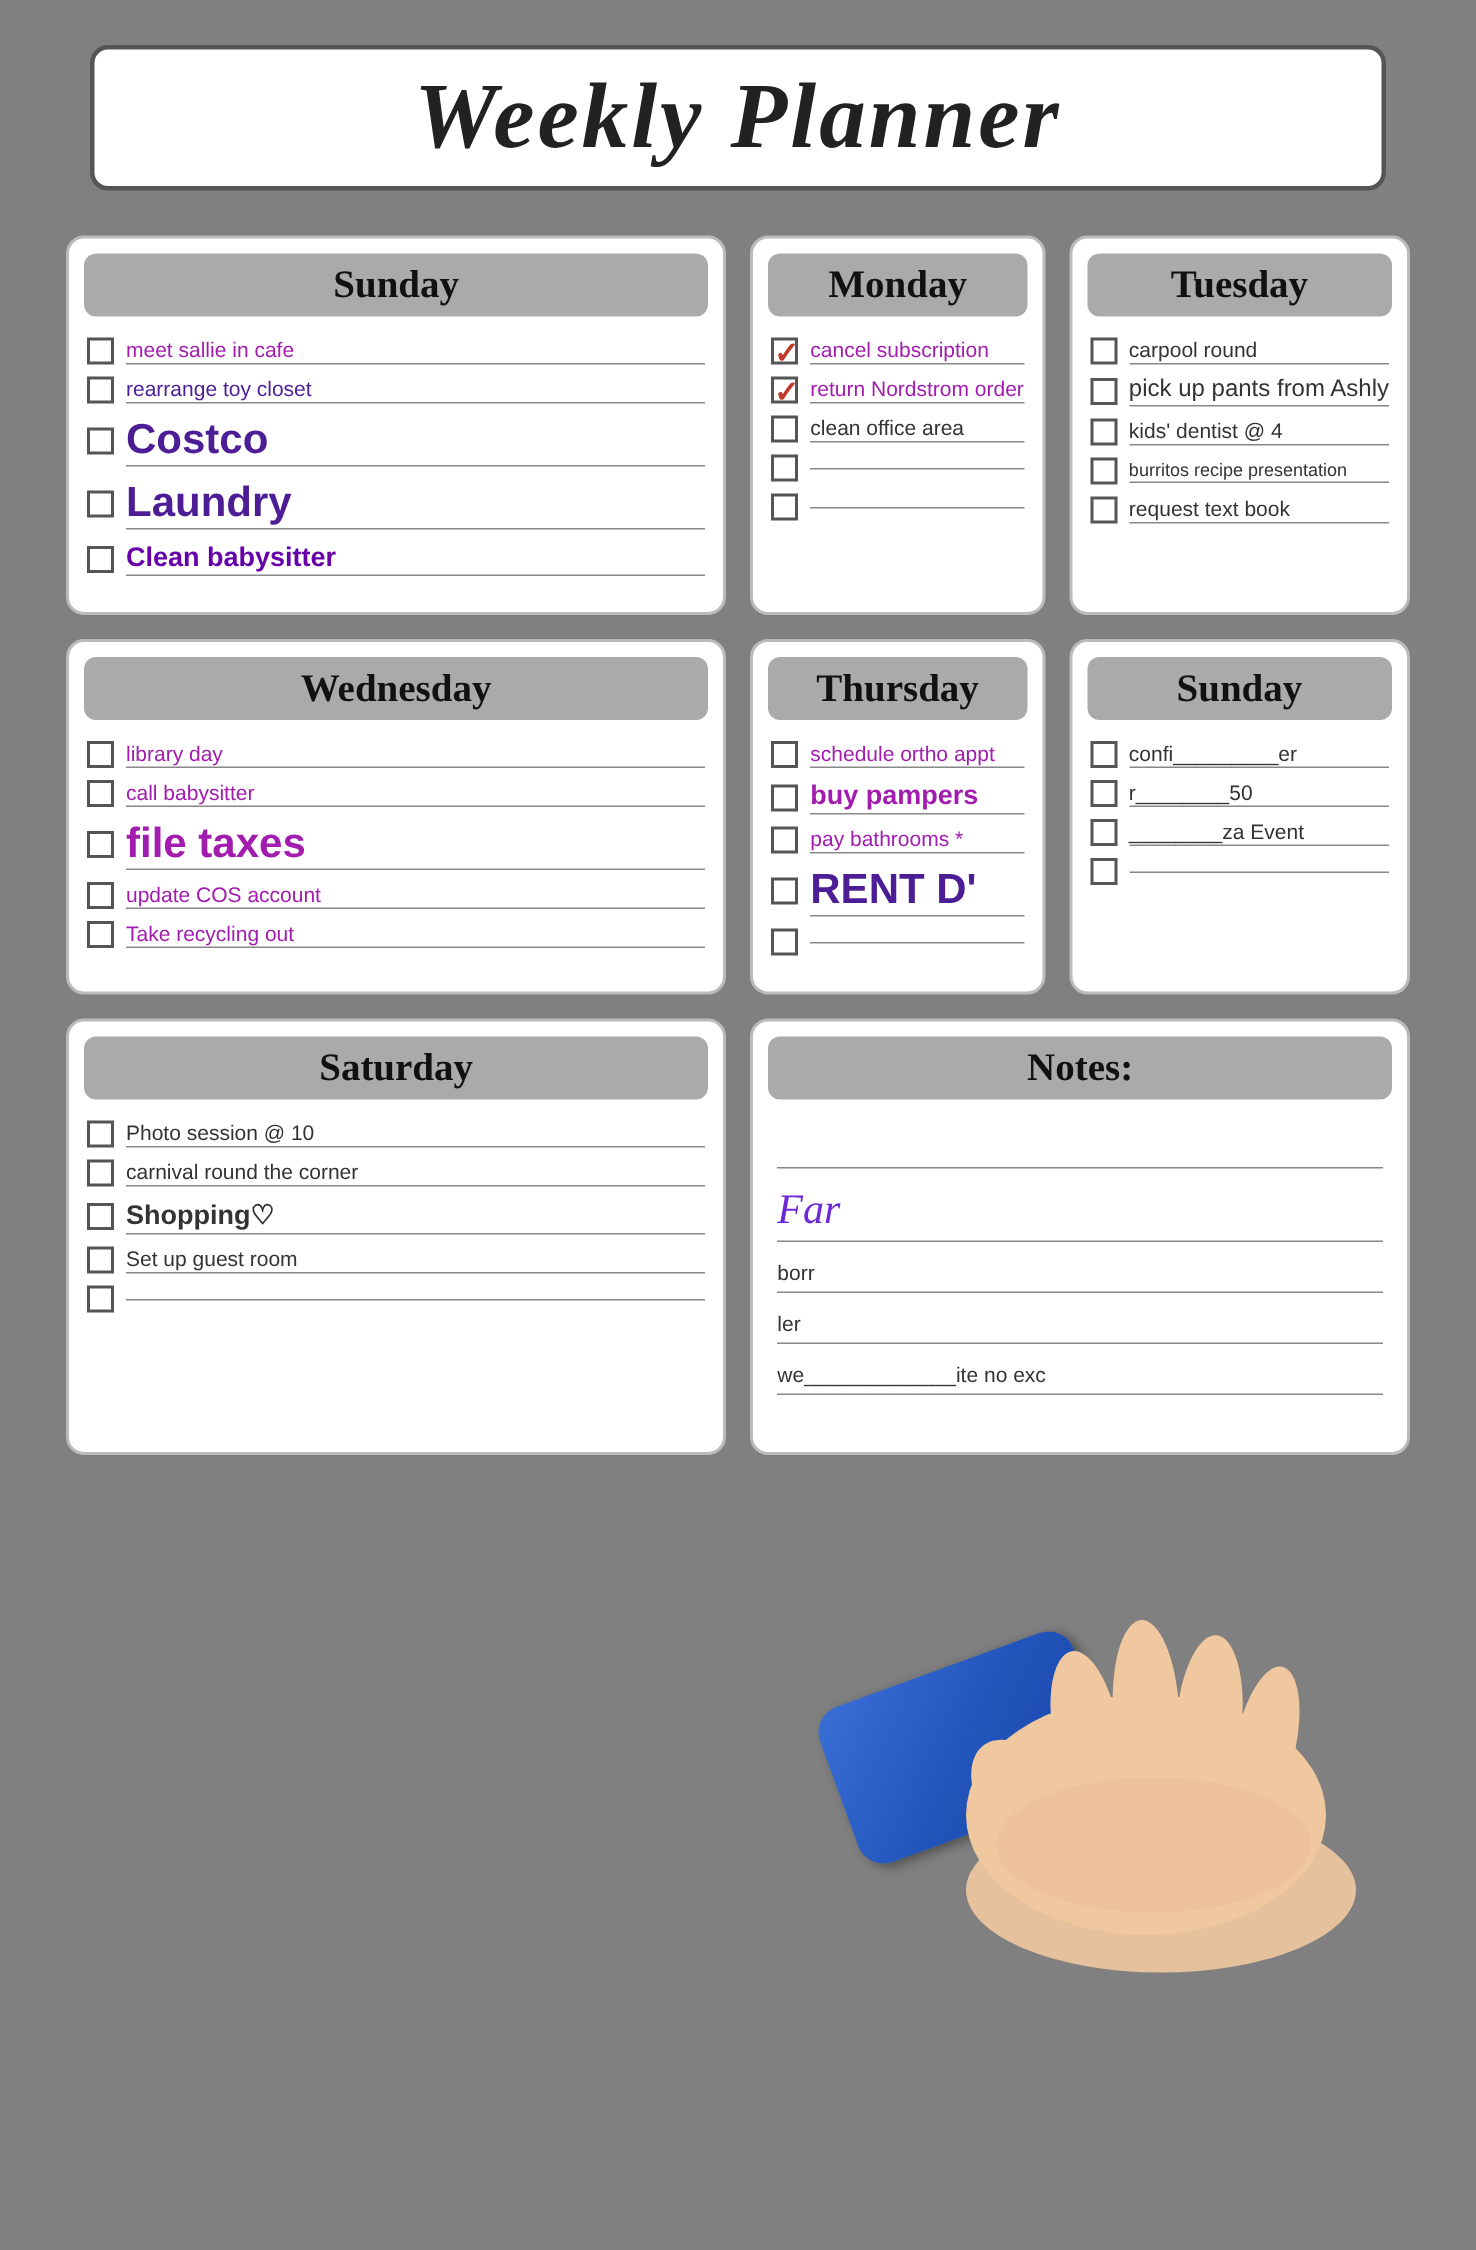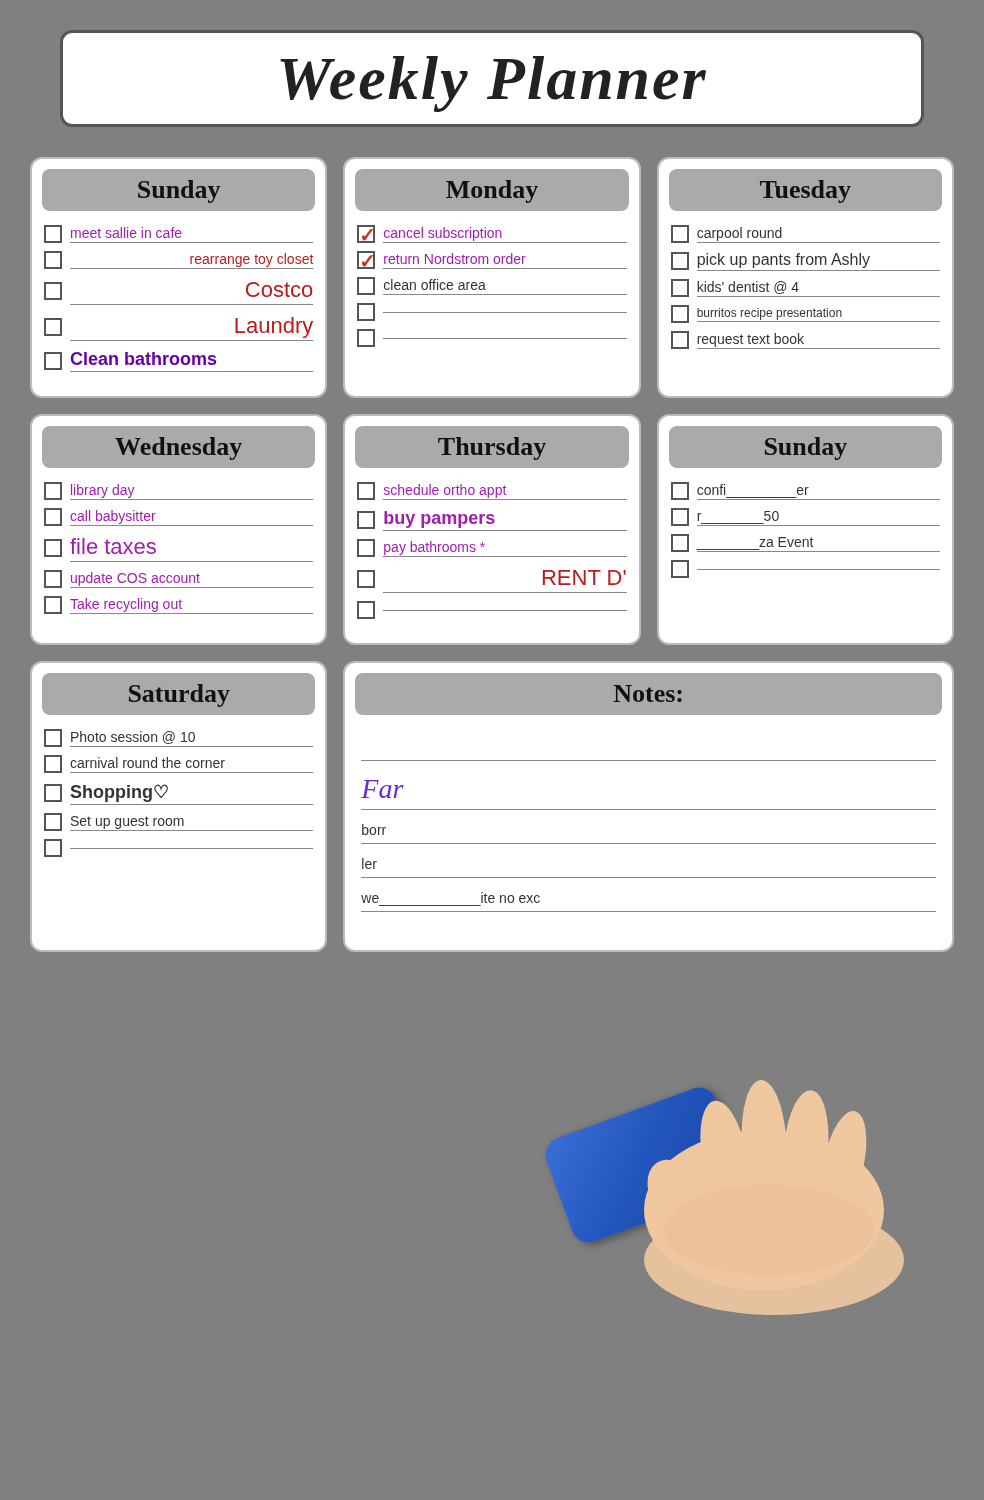--- a/index.html
+++ b/index.html
@@ -30,24 +30,24 @@
       font-family: 'Georgia', cursive;
       font-size: 62px;
       font-style: italic;
       font-weight: bold;
       color: #222;
       letter-spacing: 2px;
     }
 
     .grid {
       display: grid;
-      grid-template-columns: 1fr 1fr 1fr;
+      grid-template-columns: 1fr;
       grid-template-rows: auto auto auto;
       gap: 16px;
-      padding: 10px 30px;
+      padding: 10px 44px;
     }
 
     .day-card {
       background: white;
       border-radius: 12px;
       border: 2px solid #bbb;
       padding: 0 0 16px 0;
       min-height: 220px;
     }
 
@@ -103,23 +103,23 @@
     .task-text {
       font-size: 14px;
       color: #333;
       border-bottom: 1px solid #888;
       flex: 1;
       padding-bottom: 1px;
       min-width: 0;
     }
 
     .task-text.blue { color: #a21caf; }
-    .task-text.red { color: #b91c1c; text-align: right; }
+    .task-text.red { color: #4c1d95; }
     .task-text.purple { color: #6600aa; }
-    .task-text.large { font-size: 22px; font-weight: normal; }
+    .task-text.large { font-size: 28px; font-weight: bold; }
     .task-text.medium { font-size: 18px; font-weight: bold; }
 
     
     .saturday-card {
       grid-column: 1;
     }
     .notes-card {
       grid-column: 2 / 4;
       background: white;
       border-radius: 12px;
@@ -202,21 +202,21 @@
         <div class="task-item">
           <div class="checkbox"></div>
           <span class="task-text red large">Costco</span>
         </div>
         <div class="task-item">
           <div class="checkbox"></div>
           <span class="task-text red large">Laundry</span>
         </div>
         <div class="task-item">
           <div class="checkbox"></div>
-          <span class="task-text purple medium">Clean bathrooms</span>
+          <span class="task-text purple medium">Clean babysitter</span>
         </div>
       </div>
     </div>
     <div class="day-card">
       <div class="day-header"><span>Monday</span></div>
       <div class="task-list">
         <div class="task-item">
           <div class="checkbox checked"></div>
           <span class="task-text blue">cancel subscription</span>
         </div>

